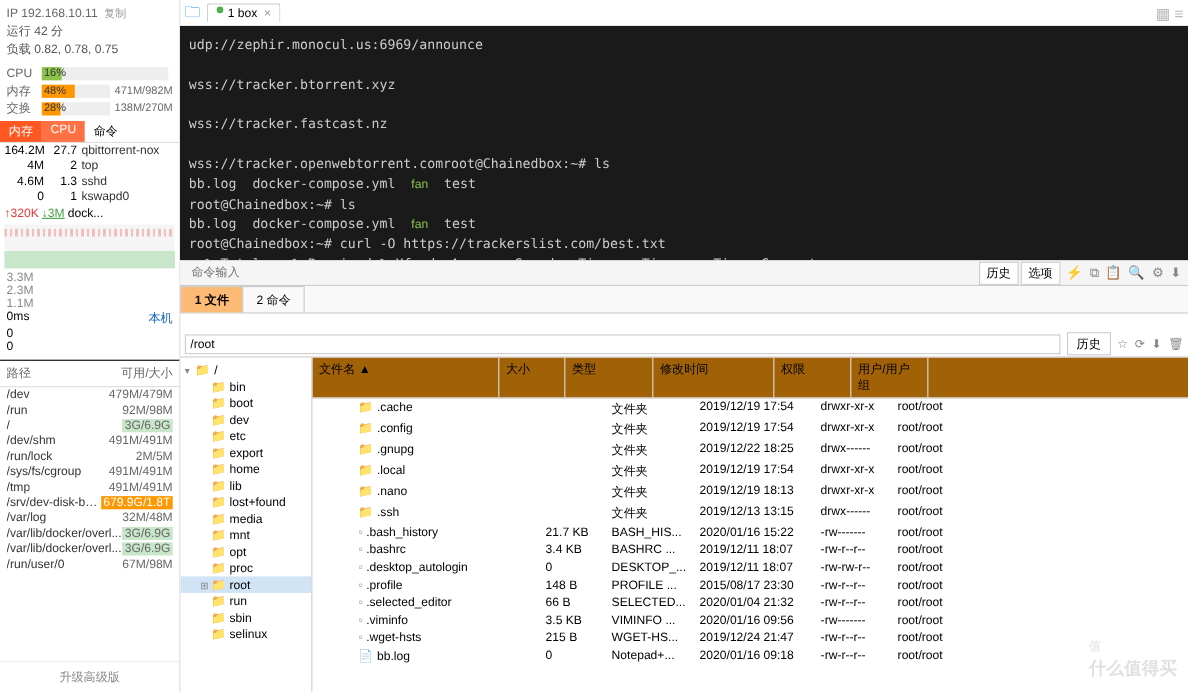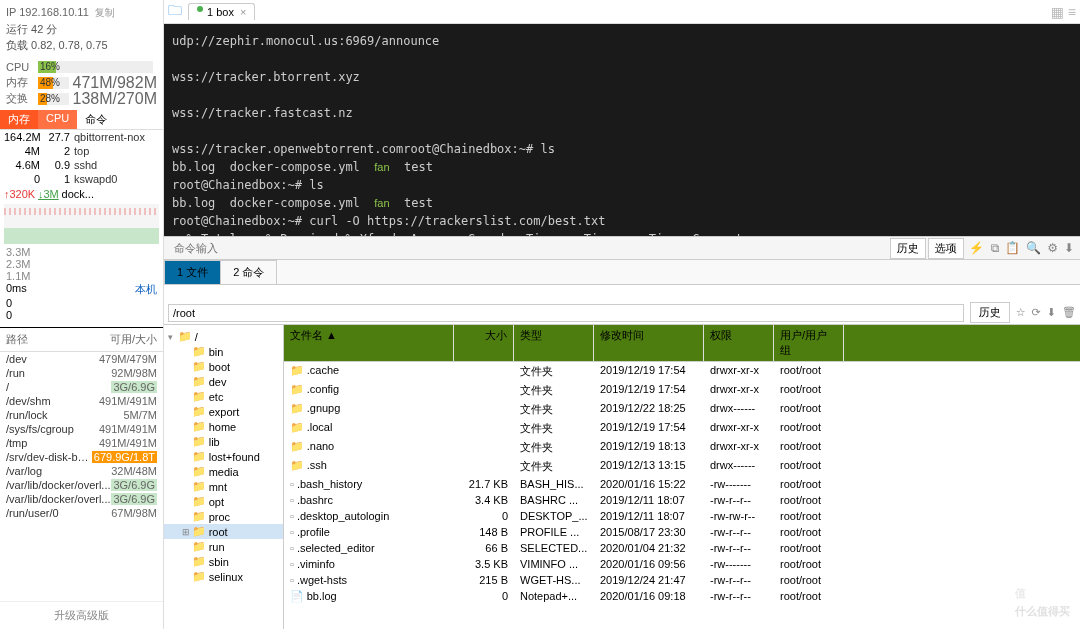--- a/index.html
+++ b/index.html
@@ -9,21 +9,21 @@
 .sys-info .ip { color: #666; }
 .sys-info .copy { color: #999; margin-left: 6px; font-size: 10px; }
 .bars { padding: 2px 6px; }
 .bar-row { display: flex; align-items: center; margin-bottom: 2px; height: 14px; }
 .bar-lbl { width: 28px; color: #666; }
 .bar-track { flex: 1; height: 12px; background: #eee; position: relative; margin: 0 4px; }
 .bar-fill { height: 100%; position: absolute; left: 0; top: 0; }
 .bar-fill.green { background: #8bc34a; }
 .bar-fill.orange { background: #ff9800; }
 .bar-pct { position: absolute; left: 2px; font-size: 10px; color: #333; line-height: 12px; }
-.bar-txt { color: #666; font-size: 16px; }
+.bar-txt { color: #666; font-size: 10px; }
 .tabs-s { display: flex; border-bottom: 1px solid #ddd; }
 .tabs-s div { padding: 2px 8px; cursor: pointer; }
 .tabs-s .act { background: #ff5722; color: #fff; }
 .proc-list { font-size: 10px; }
 .proc-row { display: flex; padding: 1px 4px; }
 .proc-row span:nth-child(1) { width: 40px; text-align: right; padding-right: 4px; }
 .proc-row span:nth-child(2) { width: 30px; text-align: right; padding-right: 4px; }
 .proc-row span:nth-child(3) { flex: 1; color: #333; }
 .net-row { display: flex; padding: 2px 4px; font-size: 10px; align-items: center; }
 .net-row .up { color: #e53935; }
@@ -54,48 +54,48 @@
 .terminal .grn { color: #8bc34a; }
 
 .cmd-bar { display: flex; align-items: center; background: #f5f5f5; border-top: 1px solid #ccc; border-bottom: 1px solid #ccc; height: 24px; padding: 0 6px; }
 .cmd-bar input { flex: 1; border: none; background: transparent; outline: none; padding: 0 4px; }
 .cmd-bar .btn { padding: 2px 6px; border: 1px solid #ccc; background: #fff; margin-left: 2px; cursor: pointer; }
 .cmd-bar .ico { margin-left: 6px; color: #888; cursor: pointer; font-size: 12px; }
 .cmd-bar .bolt { color: #8bc34a; }
 
 .mid-tabs { display: flex; border-bottom: 1px solid #ccc; background: #f9f9f9; }
 .mid-tabs div { padding: 4px 12px; border: 1px solid #ccc; border-bottom: none; margin-right: -1px; cursor: pointer; }
-.mid-tabs .act { background: #0369a1; font-weight: normal; }
+.mid-tabs .act { background: #fdba74; font-weight: bold; }
 
 .path-bar { display: flex; align-items: center; height: 24px; border-bottom: 1px solid #ccc; padding: 0 4px; margin-top: 16px; }
 .path-bar input { flex: 1; border: 1px solid #ccc; padding: 2px 4px; margin-right: 4px; }
 .path-bar .pbtn { padding: 2px 8px; border: 1px solid #ccc; background: #fff; margin-left: 2px; cursor: pointer; }
 .path-bar .pico { margin-left: 6px; color: #888; cursor: pointer; }
 
 .fm { flex: 1; display: flex; overflow: hidden; }
 .tree { width: 120px; border-right: 1px solid #ccc; overflow: auto; padding: 4px 0; }
 .tree-item { display: flex; align-items: center; padding: 1px 4px; cursor: pointer; white-space: nowrap; }
 .tree-item.root { padding-left: 4px; }
 .tree-item.lvl1 { padding-left: 18px; }
 .tree-item.sel { background: #d0e4f5; }
 .tree-item .exp { width: 10px; color: #888; font-size: 9px; }
 .tree-item .fico { color: #f0c040; margin-right: 3px; }
 
 .files { flex: 1; overflow: auto; }
-.fhdr { display: flex; border-bottom: 1px solid #ccc; background: #4d7c0f; position: sticky; top: 0; }
+.fhdr { display: flex; border-bottom: 1px solid #ccc; background: #a16207; position: sticky; top: 0; }
 .fhdr div { padding: 3px 6px; border-right: 1px solid #ddd; }
-.col-n { width: 170px; } .col-s { width: 60px; text-align: right; } .col-t { width: 80px; } .col-d { width: 110px; } .col-p { width: 70px; } .col-o { width: 70px; }
-.frow { display: flex; padding: 1px 0; }
+.col-n { width: 170px; } .col-s { width: 60px; } .col-t { width: 80px; } .col-d { width: 110px; } .col-p { width: 70px; } .col-o { width: 70px; }
+.frow { display: flex; padding: 1px 0; margin-left: 36px; }
 .frow div { padding: 1px 6px; overflow: hidden; text-overflow: ellipsis; white-space: nowrap; }
 .frow .fico { color: #f0c040; margin-right: 3px; }
 .frow .fico.file { color: #999; }
 .frow .fico.txt { color: #6aa0d8; }
 
 .watermark { position: fixed; right: 10px; bottom: 10px; font-size: 28px; color: #ddd; font-weight: bold; opacity: .6; letter-spacing: 2px; pointer-events: none; }
-.watermark .sm { font-size: 11px; display: block; color: #ccc; letter-spacing: 0; }
+.watermark .sm { font-size: 16px; display: block; color: #ccc; letter-spacing: 0; }
 </style>
 </head>
 <body>
 
 <div class="sidebar">
   <div class="sys-info">
     <div><span class="ip">IP 192.168.10.11</span><span class="copy">复制</span></div>
     <div>运行 42 分</div>
     <div>负载 0.82, 0.78, 0.75</div>
   </div>
@@ -135,21 +135,21 @@
         <span>27.7</span>
         <span>qbittorrent-nox</span>
       </div>
       <div class="proc-row">
         <span>4M</span>
         <span>2</span>
         <span>top</span>
       </div>
       <div class="proc-row">
         <span>4.6M</span>
-        <span>0.9</span>
+        <span>1.3</span>
         <span>sshd</span>
       </div>
       <div class="proc-row">
         <span>0</span>
         <span>1</span>
         <span>kswapd0</span>
       </div>
     </div>
   <div class="net-row">
     <span class="up">↑320K</span>&nbsp;
@@ -188,21 +188,21 @@
       <div class="path-row">
         <span class="p">/</span>
         <span class="s grn">3G/6.9G</span>
       </div>
       <div class="path-row">
         <span class="p">/dev/shm</span>
         <span class="s ">491M/491M</span>
       </div>
       <div class="path-row">
         <span class="p">/run/lock</span>
-        <span class="s ">5M/7M</span>
+        <span class="s ">2M/5M</span>
       </div>
       <div class="path-row">
         <span class="p">/sys/fs/cgroup</span>
         <span class="s ">491M/491M</span>
       </div>
       <div class="path-row">
         <span class="p">/tmp</span>
         <span class="s ">491M/491M</span>
       </div>
       <div class="path-row">

